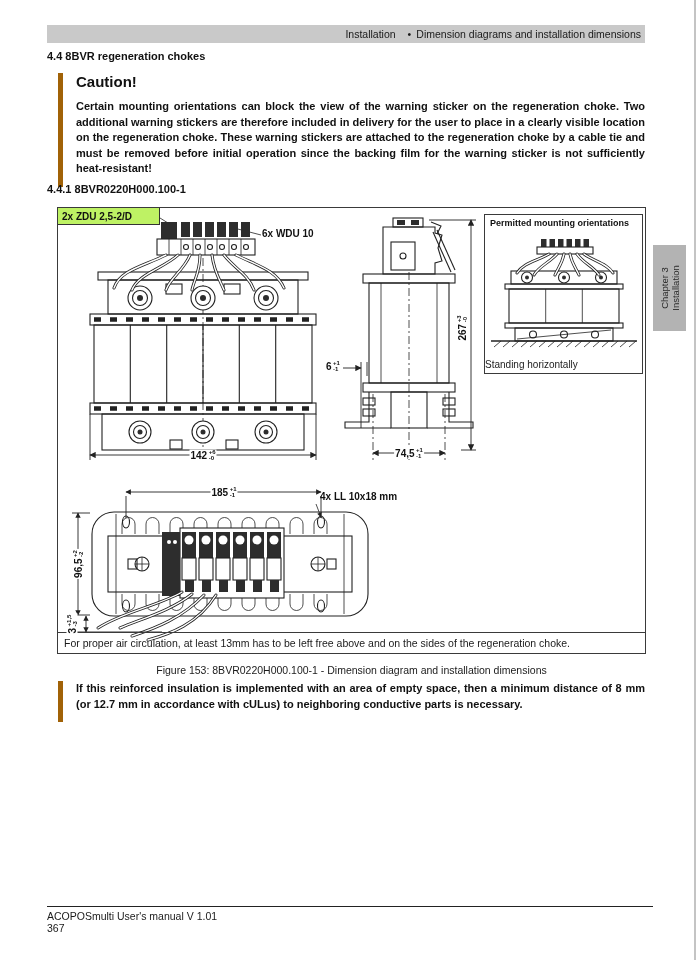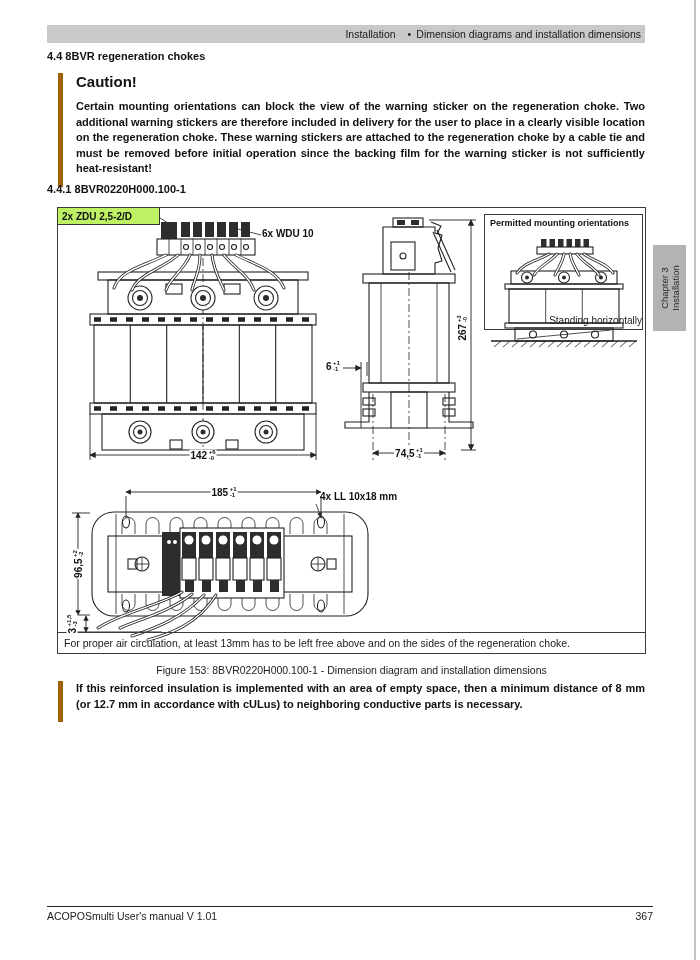--- a/index.html
+++ b/index.html
@@ -18,30 +18,30 @@
   .figure-box{position:absolute;left:57px;top:207px;width:589px;height:447px;border:1.5px solid #3a3a3a;box-sizing:border-box;background:#fff;}
   .fig-note{position:absolute;left:0;right:0;top:424px;bottom:0;border-top:1.5px solid #3a3a3a;padding:4px 6px;font-size:10.5px;color:#1a1a1a;}
   .fig-caption{position:absolute;left:57px;top:664px;width:589px;text-align:center;font-size:10.5px;color:#1a1a1a;}
   .zdu-box{position:absolute;left:0;top:0;width:102px;height:17px;border-right:1.2px solid #333;border-bottom:1.2px solid #333;
     display:flex;align-items:center;padding-left:4px;font-weight:700;font-size:10px;box-sizing:border-box;background:#bef264;white-space:nowrap;}
   .fig-label{position:absolute;font-weight:700;font-size:10px;white-space:nowrap;color:#111;}
   .dim{position:absolute;display:flex;align-items:center;gap:1.5px;background:#fff;padding:0 1px;
     font-weight:700;font-size:10px;line-height:9px;transform:translate(-50%,-50%);white-space:nowrap;color:#111;z-index:3;}
   .dim.rot{transform:translate(-50%,-50%) rotate(-90deg);}
   .tol{display:flex;flex-direction:column;font-size:6px;line-height:5.5px;font-weight:700;}
-  .mount-box{position:absolute;left:426px;top:6px;width:159px;height:116px;border:1.5px solid #3a3a3a;box-sizing:border-box;}
+  .mount-box{position:absolute;left:426px;top:6px;width:159px;height:160px;border:1.5px solid #3a3a3a;box-sizing:border-box;}
   .mount-title{font-size:9px;font-weight:700;padding:3px 0 0 5px;white-space:nowrap;}
-  .mount-caption{position:absolute;left:0;right:0;bottom:3px;text-align:right;font-size:10px;color:#222;}
+  .mount-caption{position:absolute;left:0;right:0;bottom:3px;text-align:left;font-size:10px;color:#222;}
   
   .chapter-tab{position:absolute;left:653px;top:245px;width:33px;height:86px;background:#b3b3b3;
     display:flex;align-items:center;justify-content:center;}
   .tab-text{transform:rotate(-90deg);white-space:nowrap;font-size:9.5px;line-height:11px;text-align:center;color:#2a2a2a;}
   
   .footer-line{position:absolute;left:47px;top:906px;width:606px;border-top:1.5px solid #222;}
-  .footer-row{position:absolute;left:47px;top:910px;width:606px;display:flex;justify-content:space-between;font-size:10.5px;color:#1a1a1a;}
+  .footer-row{position:absolute;left:47px;top:910px;width:606px;display:flex;justify-content:space-between;font-size:10.5px;color:#1a1a1a;flex-direction:column;}
   .page-edge{position:absolute;left:694px;top:0;width:2px;height:960px;background:#c4c4c4;}
   
   svg{position:absolute;overflow:visible;}
   .ln{fill:none;stroke:#222;stroke-width:1.1;}
   .thin{fill:none;stroke:#222;stroke-width:0.8;}
   .fillk{fill:#2d2d2d;stroke:none;}
   .wfill{fill:#fff;stroke:#222;stroke-width:1.1;}
   .dashA{stroke:#222;stroke-width:4.5;stroke-dasharray:7 9;fill:none;}
   .dd{fill:none;stroke:#222;stroke-width:0.8;stroke-dasharray:8 3 2 3;}
   .diml{fill:none;stroke:#222;stroke-width:0.9;}

